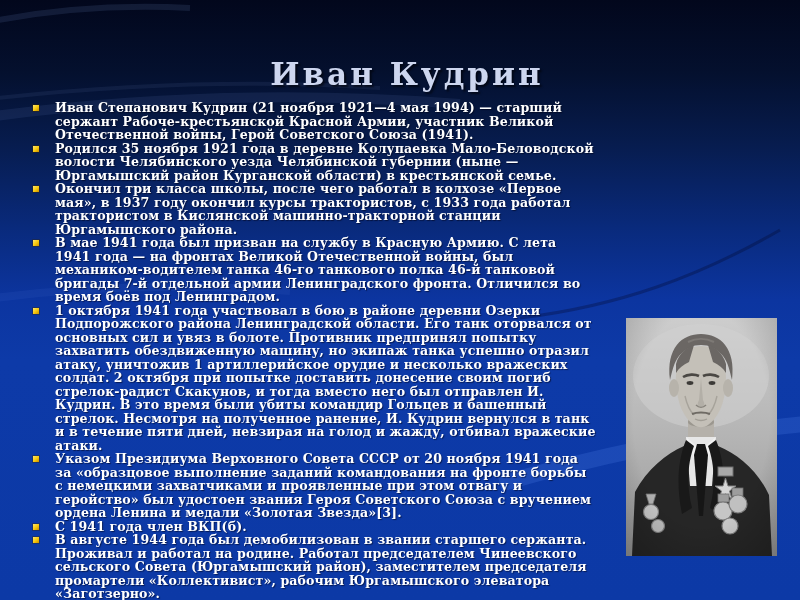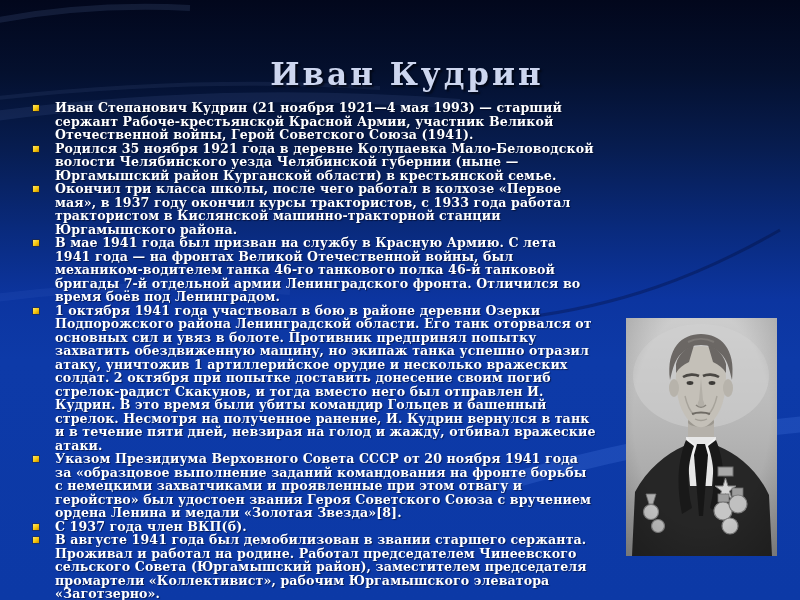--- a/index.html
+++ b/index.html
@@ -49,21 +49,21 @@
     <path d="M-20,300 C80,286 180,283 290,291" stroke="rgba(120,160,255,0.07)" stroke-width="8" fill="none"></path>
     <path d="M520,318 C620,306 700,276 780,230" stroke="rgba(2,8,40,0.30)" stroke-width="3" fill="none"></path>
     <path d="M500,484 C610,452 720,430 830,422" stroke="rgba(80,130,235,0.22)" stroke-width="16" fill="none"></path>
   </svg>
 
   <h1 class="title">Иван Кудрин</h1>
 
   <div class="content" id="bullets">
     <div class="row">
       <span class="marker"></span>
-      <p class="btext">Иван Степанович Кудрин (21 ноября 1921—4 мая 1993) — старший сержант Рабоче-крестьянской Красной Армии, участник Великой Отечественной войны, Герой Советского Союза (1941).</p>
+      <p class="btext">Иван Степанович Кудрин (21 ноября 1921—4 мая 1994) — старший сержант Рабоче-крестьянской Красной Армии, участник Великой Отечественной войны, Герой Советского Союза (1941).</p>
     </div>
 
     <div class="row">
       <span class="marker"></span>
       <p class="btext">Родился 35 ноября 1921 года в деревне Колупаевка Мало-Беловодской волости Челябинского уезда Челябинской губернии (ныне — Юргамышский район Курганской области) в крестьянской семье.</p>
     </div>
 
     <div class="row">
       <span class="marker"></span>
       <p class="btext">Окончил три класса школы, после чего работал в колхозе «Первое мая», в 1937 году окончил курсы трактористов, с 1933 года работал трактористом в Кислянской машинно-тракторной станции Юргамышского района.</p>
@@ -74,31 +74,31 @@
       <p class="btext">В мае 1941 года был призван на службу в Красную Армию. С лета 1941 года — на фронтах Великой Отечественной войны, был механиком-водителем танка 46-го танкового полка 46-й танковой бригады 7-й отдельной армии Ленинградского фронта. Отличился во время боёв под Ленинградом.</p>
     </div>
 
     <div class="row">
       <span class="marker"></span>
       <p class="btext">1 октября 1941 года участвовал в бою в районе деревни Озерки Подпорожского района Ленинградской области. Его танк оторвался от основных сил и увяз в болоте. Противник предпринял попытку захватить обездвиженную машину, но экипаж танка успешно отразил атаку, уничтожив 1 артиллерийское орудие и несколько вражеских солдат. 2 октября при попытке доставить донесение своим погиб стрелок-радист Скакунов, и тогда вместо него был отправлен И. Кудрин. В это время были убиты командир Гольцев и башенный стрелок. Несмотря на полученное ранение, И. Кудрин вернулся в танк и в течение пяти дней, невзирая на голод и жажду, отбивал вражеские атаки.</p>
     </div>
 
     <div class="row">
       <span class="marker"></span>
-      <p class="btext">Указом Президиума Верховного Совета СССР от 20 ноября 1941 года за «образцовое выполнение заданий командования на фронте борьбы с немецкими захватчиками и проявленные при этом отвагу и геройство» был удостоен звания Героя Советского Союза с вручением ордена Ленина и медали «Золотая Звезда»[8].</p>
+      <p class="btext">Указом Президиума Верховного Совета СССР от 20 ноября 1941 года за «образцовое выполнение заданий командования на фронте борьбы с немецкими захватчиками и проявленные при этом отвагу и геройство» был удостоен звания Героя Советского Союза с вручением ордена Ленина и медали «Золотая Звезда»[3].</p>
     </div>
 
     <div class="row">
       <span class="marker"></span>
-      <p class="btext">С 1937 года член ВКП(б).</p>
+      <p class="btext">С 1941 года член ВКП(б).</p>
     </div>
 
     <div class="row">
       <span class="marker"></span>
-      <p class="btext">В августе 1941 года был демобилизован в звании старшего сержанта. Проживал и работал на родине. Работал председателем Чинеевского сельского Совета (Юргамышский район), заместителем председателя промартели «Коллективист», рабочим Юргамышского элеватора «Заготзерно».</p>
+      <p class="btext">В августе 1944 года был демобилизован в звании старшего сержанта. Проживал и работал на родине. Работал председателем Чинеевского сельского Совета (Юргамышский район), заместителем председателя промартели «Коллективист», рабочим Юргамышского элеватора «Заготзерно».</p>
     </div>
 
   </div>
 
   <figure class="photo" aria-label="Чёрно-белый портрет Ивана Кудрина в пиджаке с медалями и Золотой Звездой">
     <svg width="151" height="238" viewBox="0 0 151 238">
       <defs>
         <linearGradient id="pbg" x1="0" y1="0" x2="0" y2="1">
           <stop offset="0" stop-color="#cdcdcd"></stop>
           <stop offset="0.5" stop-color="#b4b4b4"></stop>

